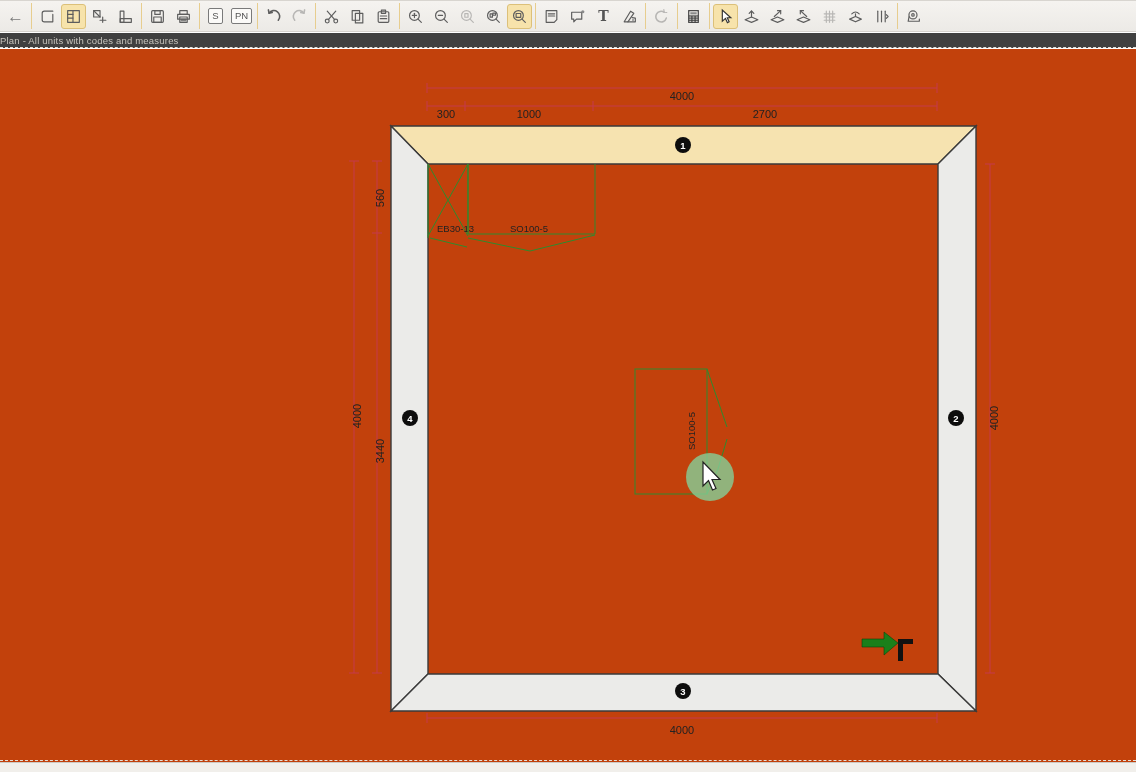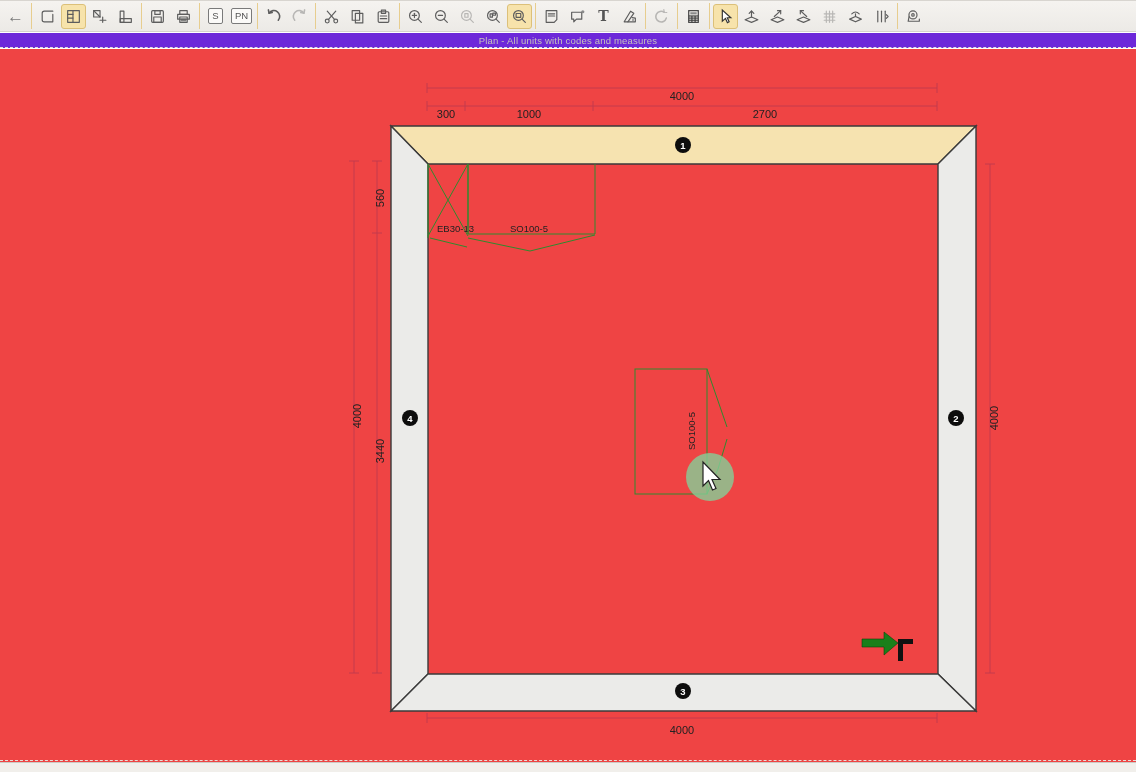--- a/index.html
+++ b/index.html
@@ -24,25 +24,25 @@
     padding:2px 3px; border-radius:2px; background:#fbfaf8; }
   .glyph-T { font-family:"DejaVu Serif", serif; font-size:14px; color:#555; font-weight:bold; line-height:1; }
   .ic { width:17px; height:17px; display:block; }
   .ic .st { fill:none; stroke:#5d5d5d; stroke-width:1.1; stroke-linecap:round; stroke-linejoin:round; }
   .ic .dk { fill:none; stroke:#3f3f3f; stroke-width:1.1; }
   .ic .fillw { fill:#fff; stroke:#333; stroke-width:1.1; }
   .ic .filld { fill:#8a8a8a; stroke:none; }
 
   
   .viewtitle { position:absolute; top:33px; left:0; right:0; height:15px;
-    background:#6d28d9; border-bottom:1px dashed #e3e0da;
-    font-size:9.5px; line-height:15px; text-align:center; color:#c6c3bc; letter-spacing:.2px; }
+    background:#404040; border-bottom:1px dashed #e3e0da;
+    font-size:9.5px; line-height:15px; color:#c6c3bc; letter-spacing:.2px; }
 
   
-  .canvas { position:absolute; top:49px; left:0; right:0; bottom:10px; background:#ef4444; }
+  .canvas { position:absolute; top:49px; left:0; right:0; bottom:10px; background:#c2410c; }
   .plan-svg { position:absolute; top:0; left:0; }
 
   
   .bottombar { position:absolute; bottom:0; left:0; right:0; height:10px;
     background:#f1efeb; border-top:1px solid #cdcac5; }
   .bottombar::before { content:""; position:absolute; top:-3px; left:0; right:0;
     border-top:1px dashed #e3e0da; }
 
   
   .wall { stroke:#3a3a3a; stroke-width:1.4; fill:#ebebe9; }

